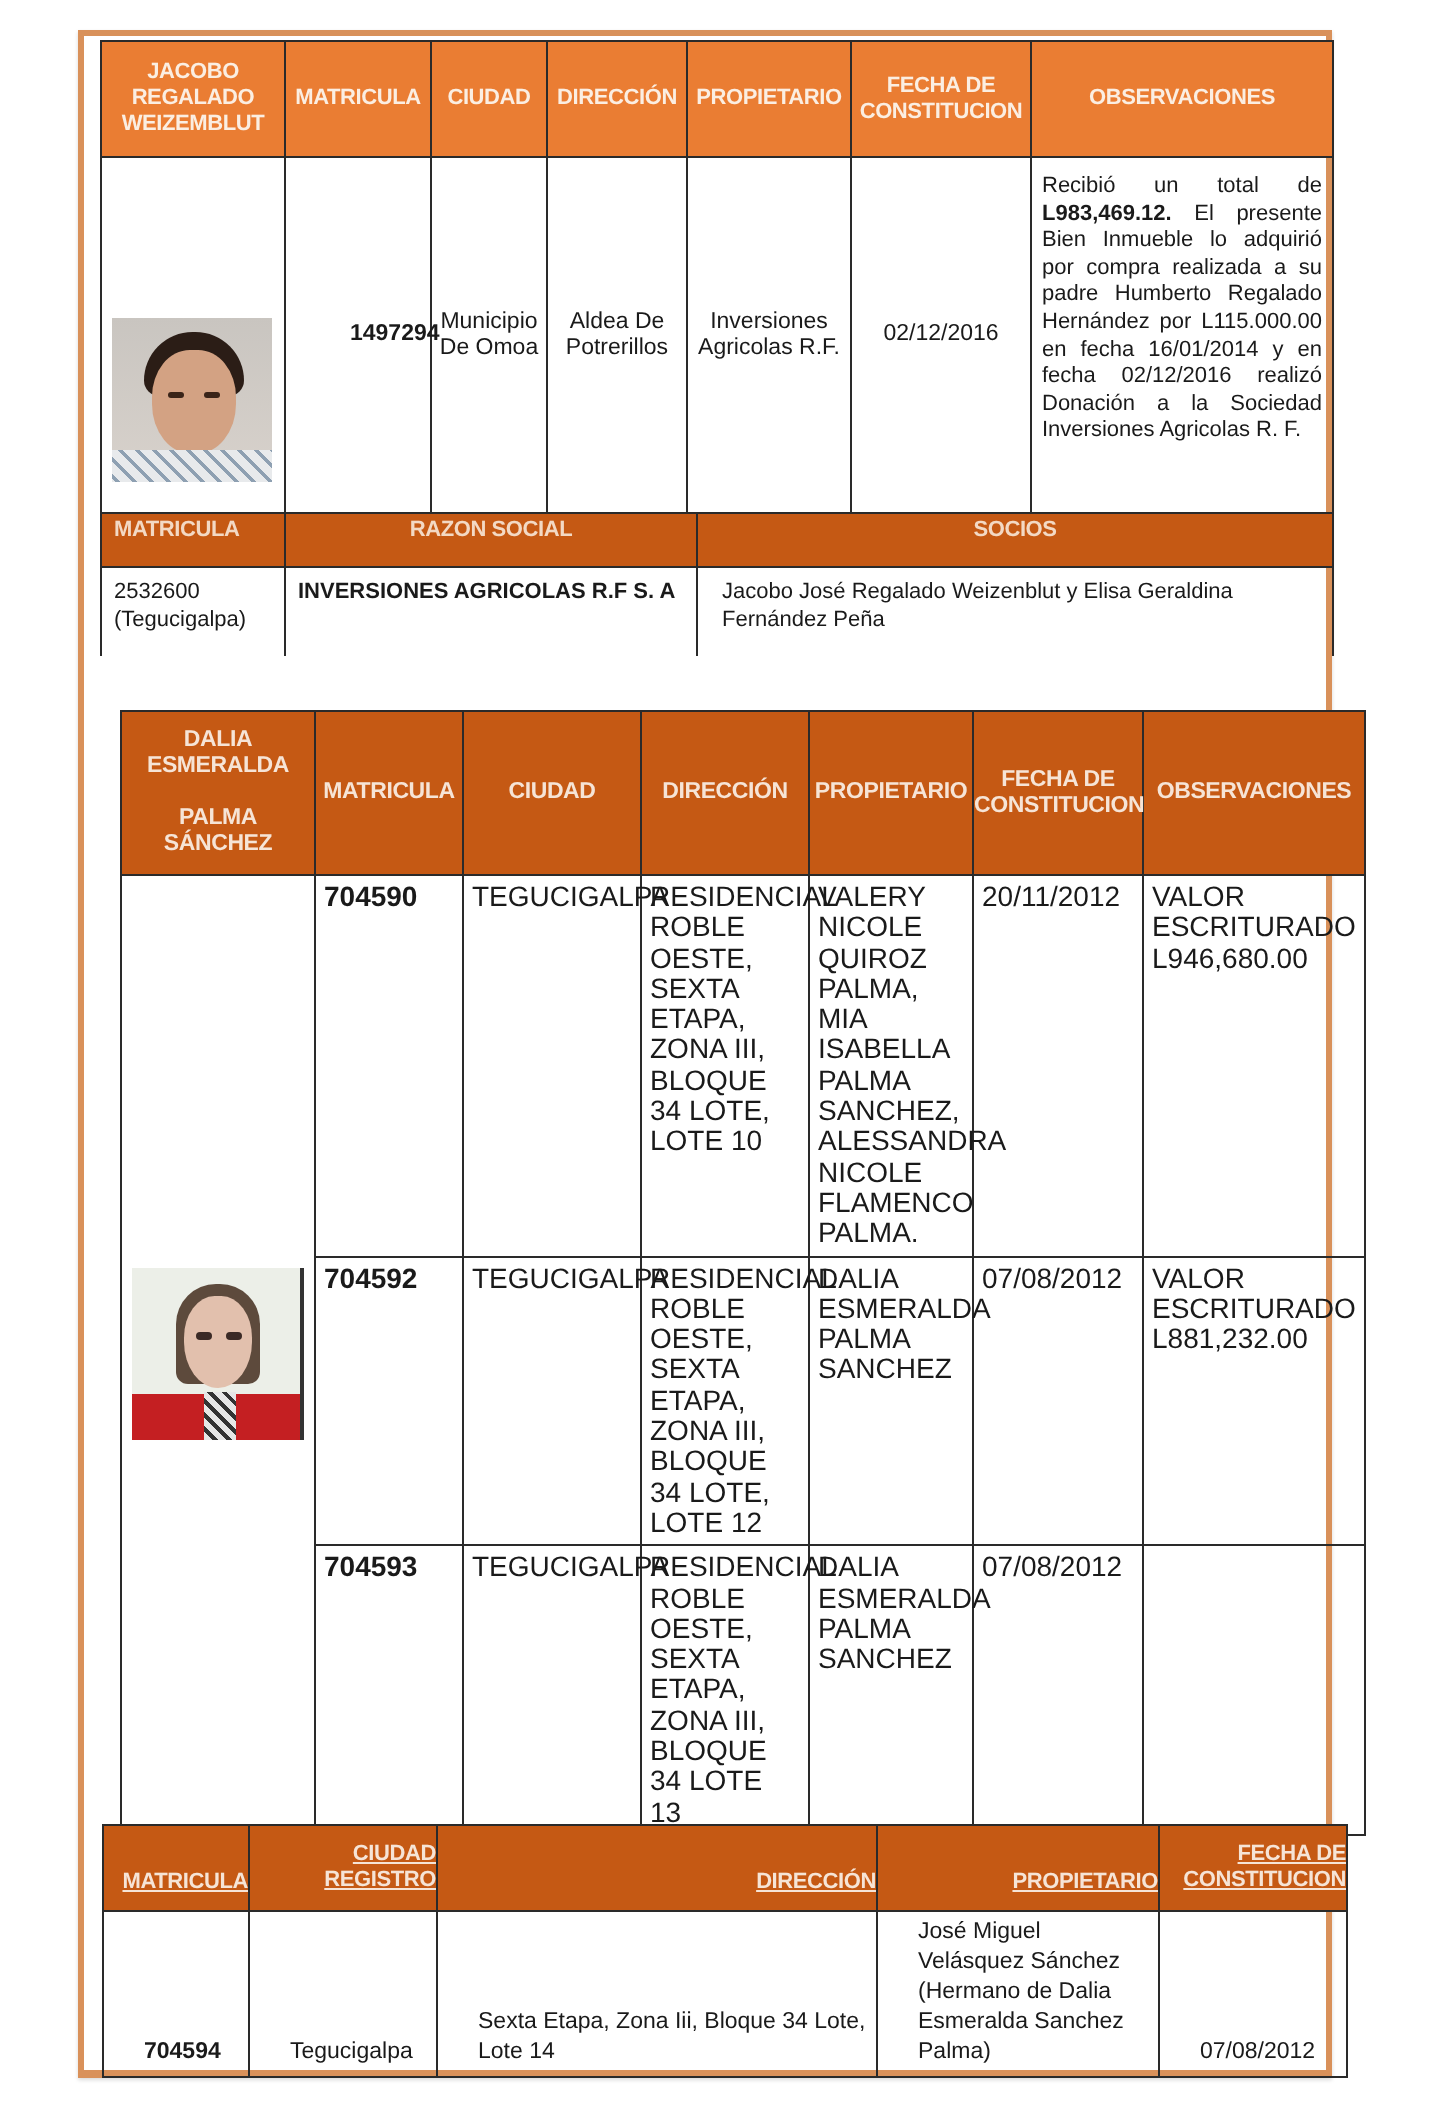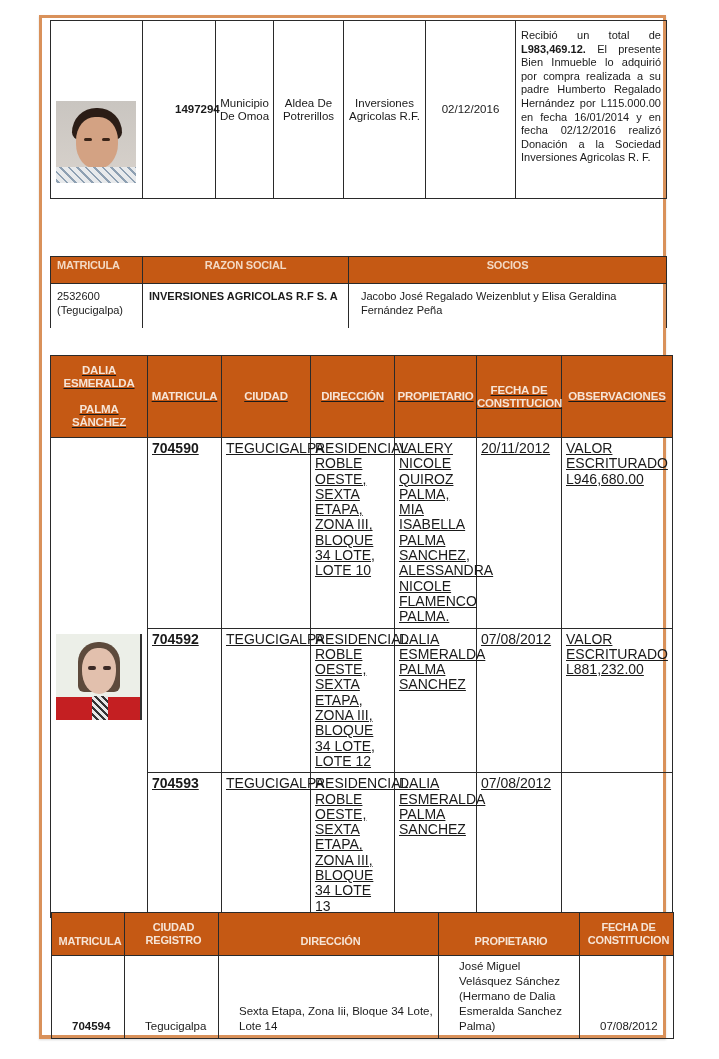--- a/index.html
+++ b/index.html
@@ -21,32 +21,32 @@
   #t1 th { background: #ea7d33; color: #fbeee2; height: 58px; font-size: 11px; }
   #t1 td.data { height: 178px; vertical-align: middle; text-align: center; font-size: 11.5px; }
   #t1 td.obs { text-align: justify; vertical-align: top; padding: 8px 5px 4px 5px; font-size: 11px; line-height: 13.6px; }
 
   #t1b { left: 50px; top: 256px; width: 616px; }
   #t1b th { background: #c55914; color: #f3d9c4; height: 27px; vertical-align: top; padding-top: 2px; }
   #t1b th.left { text-align: left; padding-left: 6px; }
   #t1b td { height: 44px; padding: 5px 6px; border-bottom: none; font-size: 11px; line-height: 14px; }
 
   
-  #t2 { left: 50px; top: 355px; width: 622px; text-decoration: underline; }
+  #t2 { left: 60px; top: 355px; width: 622px; }
   #t2 th { background: #c55914; color: #f6e4d6; height: 82px; font-size: 11.5px; }
   #t2 td { padding: 3px 4px; font-size: 14px; line-height: 15.3px; }
   #t2 td.r1 { height: 183px; }
   #t2 td.r2 { height: 137px; margin-left: 32px; }
   #t2 td.r3 { height: 122px; }
   #t2 td.photo2 { vertical-align: middle; padding: 0; }
   .bold { font-weight: bold; padding-left: 32px; }
 
   
   #t3 { left: 51px; top: 912px; width: 622px; }
-  #t3 th { background: #c55914; color: #f6e4d6; height: 43px; text-align: center; padding-left: 4px; font-size: 11px; }
+  #t3 th { background: #c55914; color: #f6e4d6; height: 43px; text-align: right; padding-left: 4px; font-size: 11px; text-decoration: underline; }
   #t3 td { height: 73px; padding: 3px 4px 4px 20px; vertical-align: bottom; font-size: 11.5px; line-height: 15px; }
 
   
   .photo { position: relative; overflow: hidden; }
   .photo-male {
     width: 80px; height: 82px; margin: 80px 0 0 5px;
     background: linear-gradient(#c9c5c0, #d8d2cc);
   }
   .photo-male .hair { position:absolute; left:16px; top:7px; width:50px; height:32px; border-radius:25px 25px 8px 8px; background:#2b1d16; }
   .photo-male .face { position:absolute; left:20px; top:16px; width:42px; height:52px; border-radius:45% 45% 48% 48%; background:#d3a283; }
@@ -72,20 +72,33 @@
   <colgroup>
     <col style="width:92px">
       <col style="width:73px">
       <col style="width:58px">
       <col style="width:70px">
       <col style="width:82px">
       <col style="width:90px">
       <col style="width:151px">
   </colgroup>
   <tbody>
+      <tr>
+    <th>
+      <span>JACOBO</span><br>
+      <span>REGALADO</span><br>
+      <span>WEIZEMBLUT</span>
+    </th>
+    <th>MATRICULA</th>
+    <th>CIUDAD</th>
+    <th>DIRECCIÓN</th>
+    <th>PROPIETARIO</th>
+    <th>FECHA DE CONSTITUCION</th>
+    <th>OBSERVACIONES</th>
+  </tr>
   <tr>
     <td class="data" style="vertical-align:top;padding:0">
       <div class="photo photo-male">
         <div class="hair"></div>
             <div class="face"></div>
         <div class="eye" style="left:28px"></div>
             <div class="eye" style="left:46px"></div>
         <div class="shirt"></div>
       </div>
     </td>

